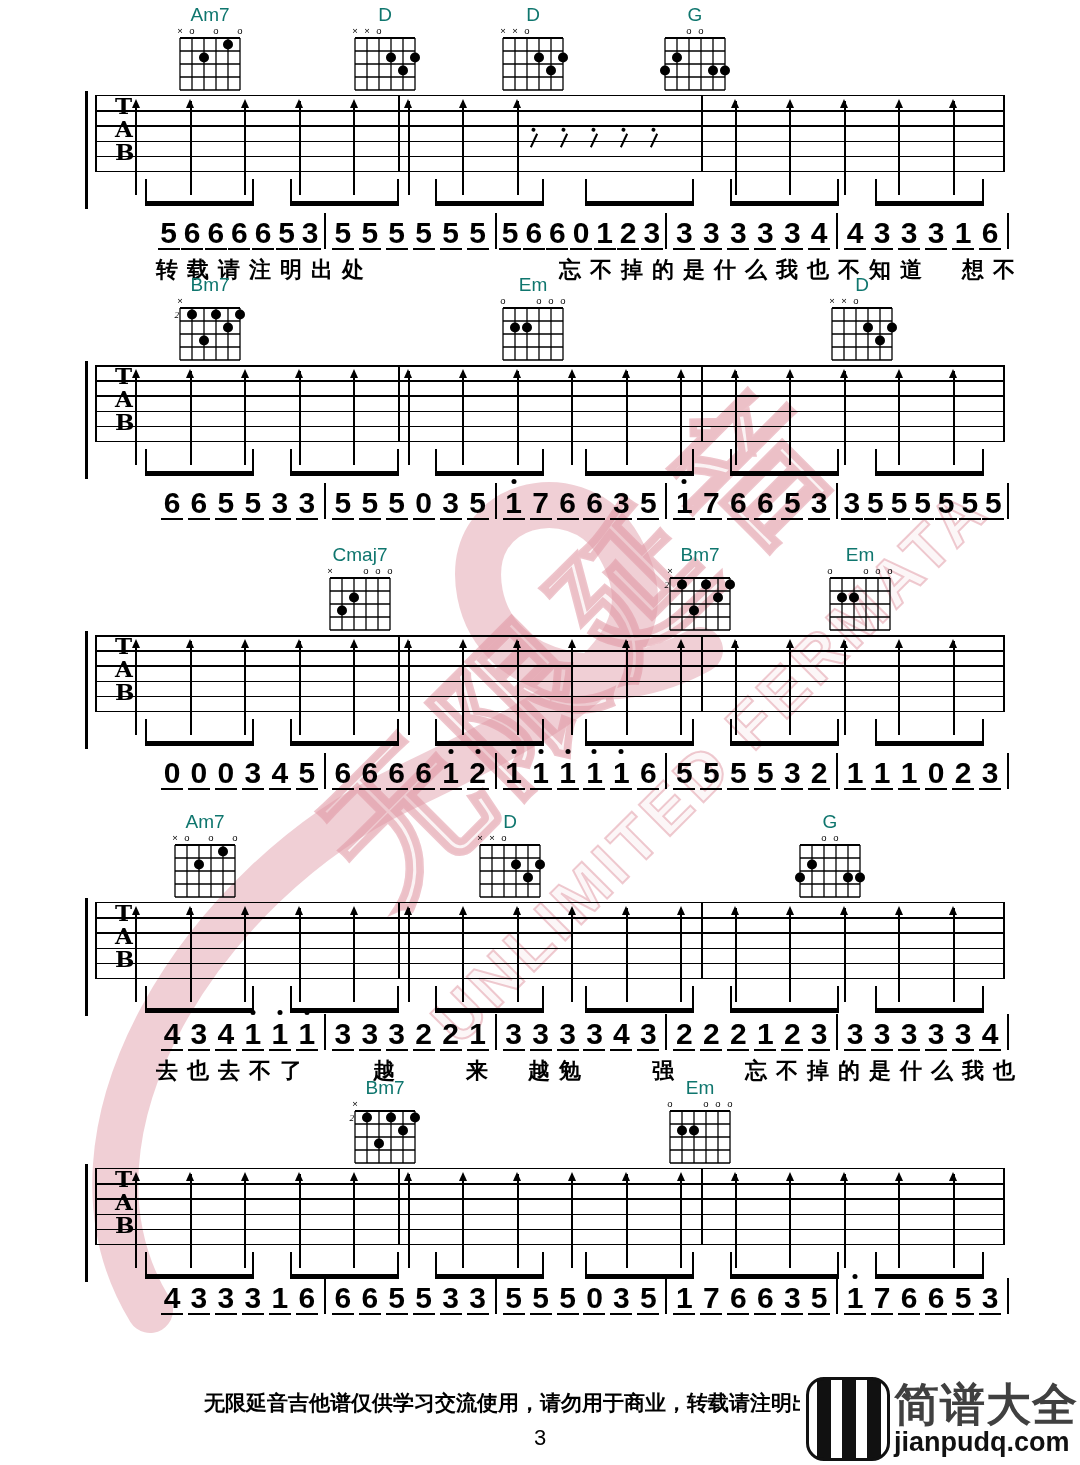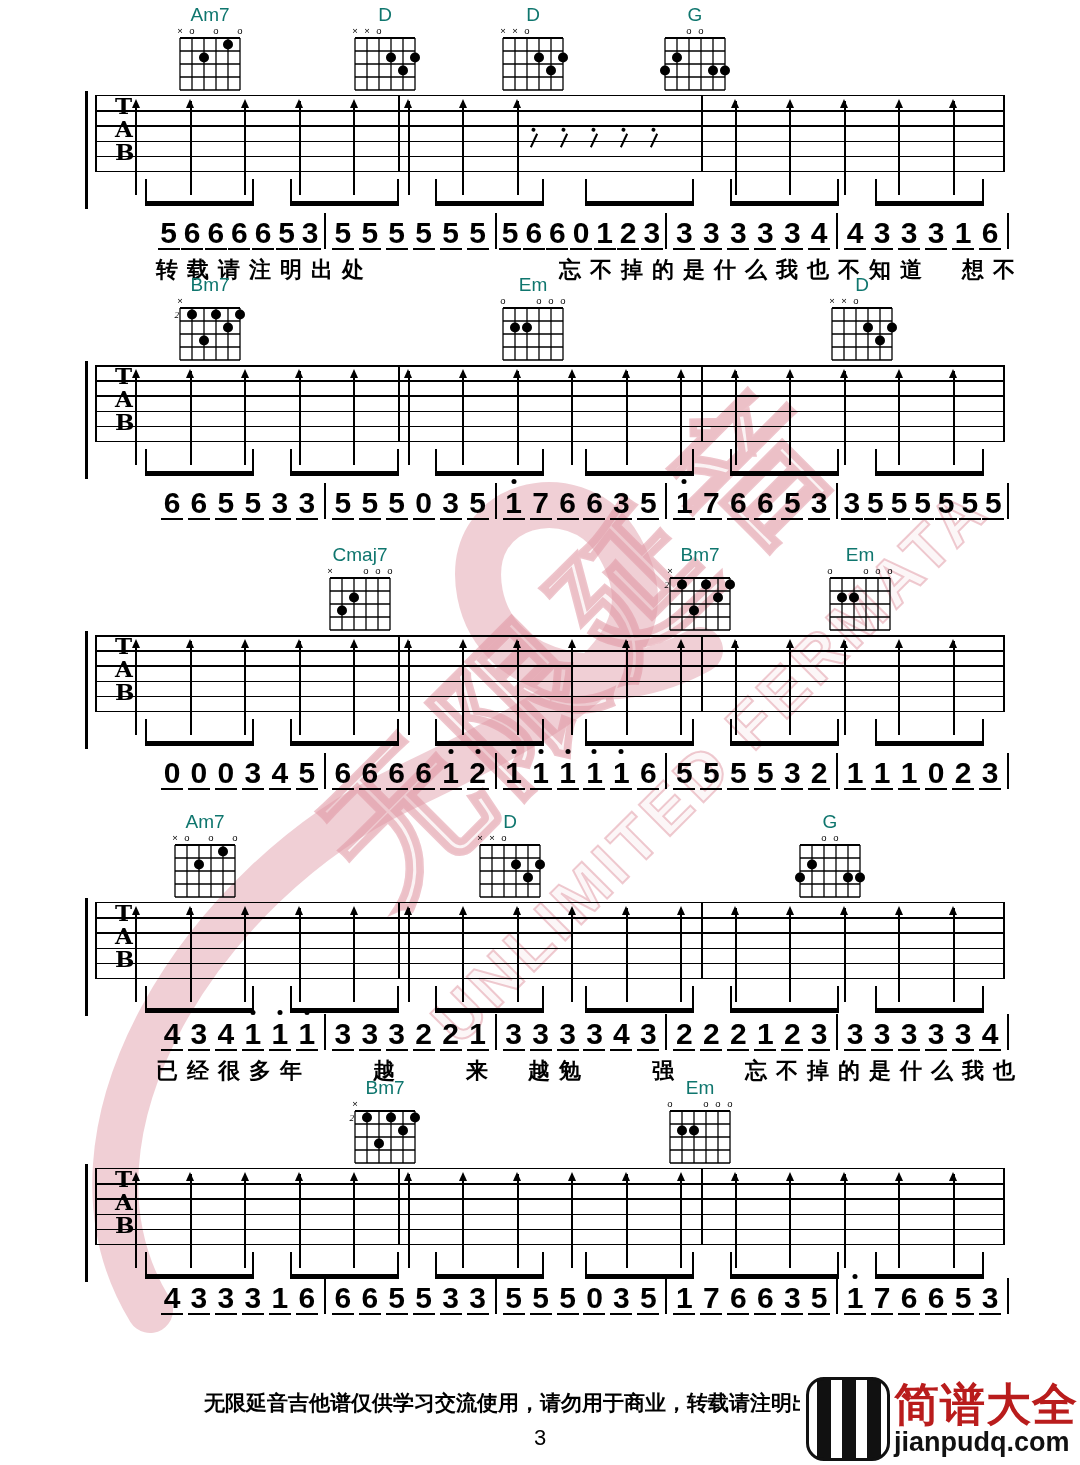--- a/index.html
+++ b/index.html
@@ -48,21 +48,21 @@
   
   #footer-note{position:absolute;bottom:48px;left:0;width:100%;text-align:center;z-index:2;
                font-family:"Liberation Serif","DejaVu Serif",serif;font-weight:700;font-size:21px;color:#000;}
   #page-number{position:absolute;bottom:14px;left:0;width:100%;text-align:center;z-index:2;
                font-size:22px;color:#000;font-family:"Liberation Sans",sans-serif;}
   #brand{position:absolute;right:2px;bottom:4px;z-index:4;background:#fff;display:flex;
          align-items:center;gap:4px;padding-left:6px;}
   #piano-icon{width:84px;height:84px;border:3px solid #111;border-radius:18px;box-sizing:border-box;
          background:linear-gradient(90deg,#fff 0 10%,#111 10% 28%,#fff 28% 42%,#111 42% 60%,#fff 60% 74%,#111 74% 92%,#fff 92% 100%);}
   .brand-col{display:flex;flex-direction:column;align-items:flex-start;line-height:1.05;}
-  .brand-name{font-size:45px;font-weight:700;color:#b91c1c;letter-spacing:1px;}
+  .brand-name{font-size:45px;font-weight:700;color:#404040;letter-spacing:1px;}
   .brand-domain{font-size:27px;font-weight:600;color:#111;}
 </style>
 </head>
 <body>
 
 <div id="page">
 
   <div id="watermark">
     <svg width="1080" height="1465" viewBox="0 0 1080 1465">
       <path d="M150 1310 C 40 1130, 210 880, 400 790 C 580 705, 680 640, 615 540 C 575 478, 462 500, 480 594 C 497 680, 610 700, 700 650" stroke="rgba(226,160,172,0.5)" stroke-width="46" fill="none" stroke-linecap="round"></path>
@@ -684,21 +684,21 @@
           <div class="measure">
             <span class="note">3</span>
             <span class="note">3</span>
             <span class="note">3</span>
             <span class="note">3</span>
             <span class="note">3</span>
             <span class="note">4</span>
           </div>
           <div class="msep"></div>
         </div>
-        <div class="lyrics">已经很多年　　越　　来　越勉　　强　　忘不掉的是什么我也</div>
+        <div class="lyrics">去也去不了　　越　　来　越勉　　强　　忘不掉的是什么我也</div>
       </div>
       <div class="staff" style="top: 1168px;">
         <div class="sysline"></div>
         <div class="sbar" style="left: 0px;"></div>
         <div class="sbar" style="left: 303px;"></div>
         <div class="sbar" style="left: 606px;"></div>
         <div class="sbar" style="left: 908px;"></div>
         <div class="tabletter" style="top: -1px;">T</div>
         <div class="tabletter" style="top: 22px;">A</div>
         <div class="tabletter" style="top: 45px;">B</div>

